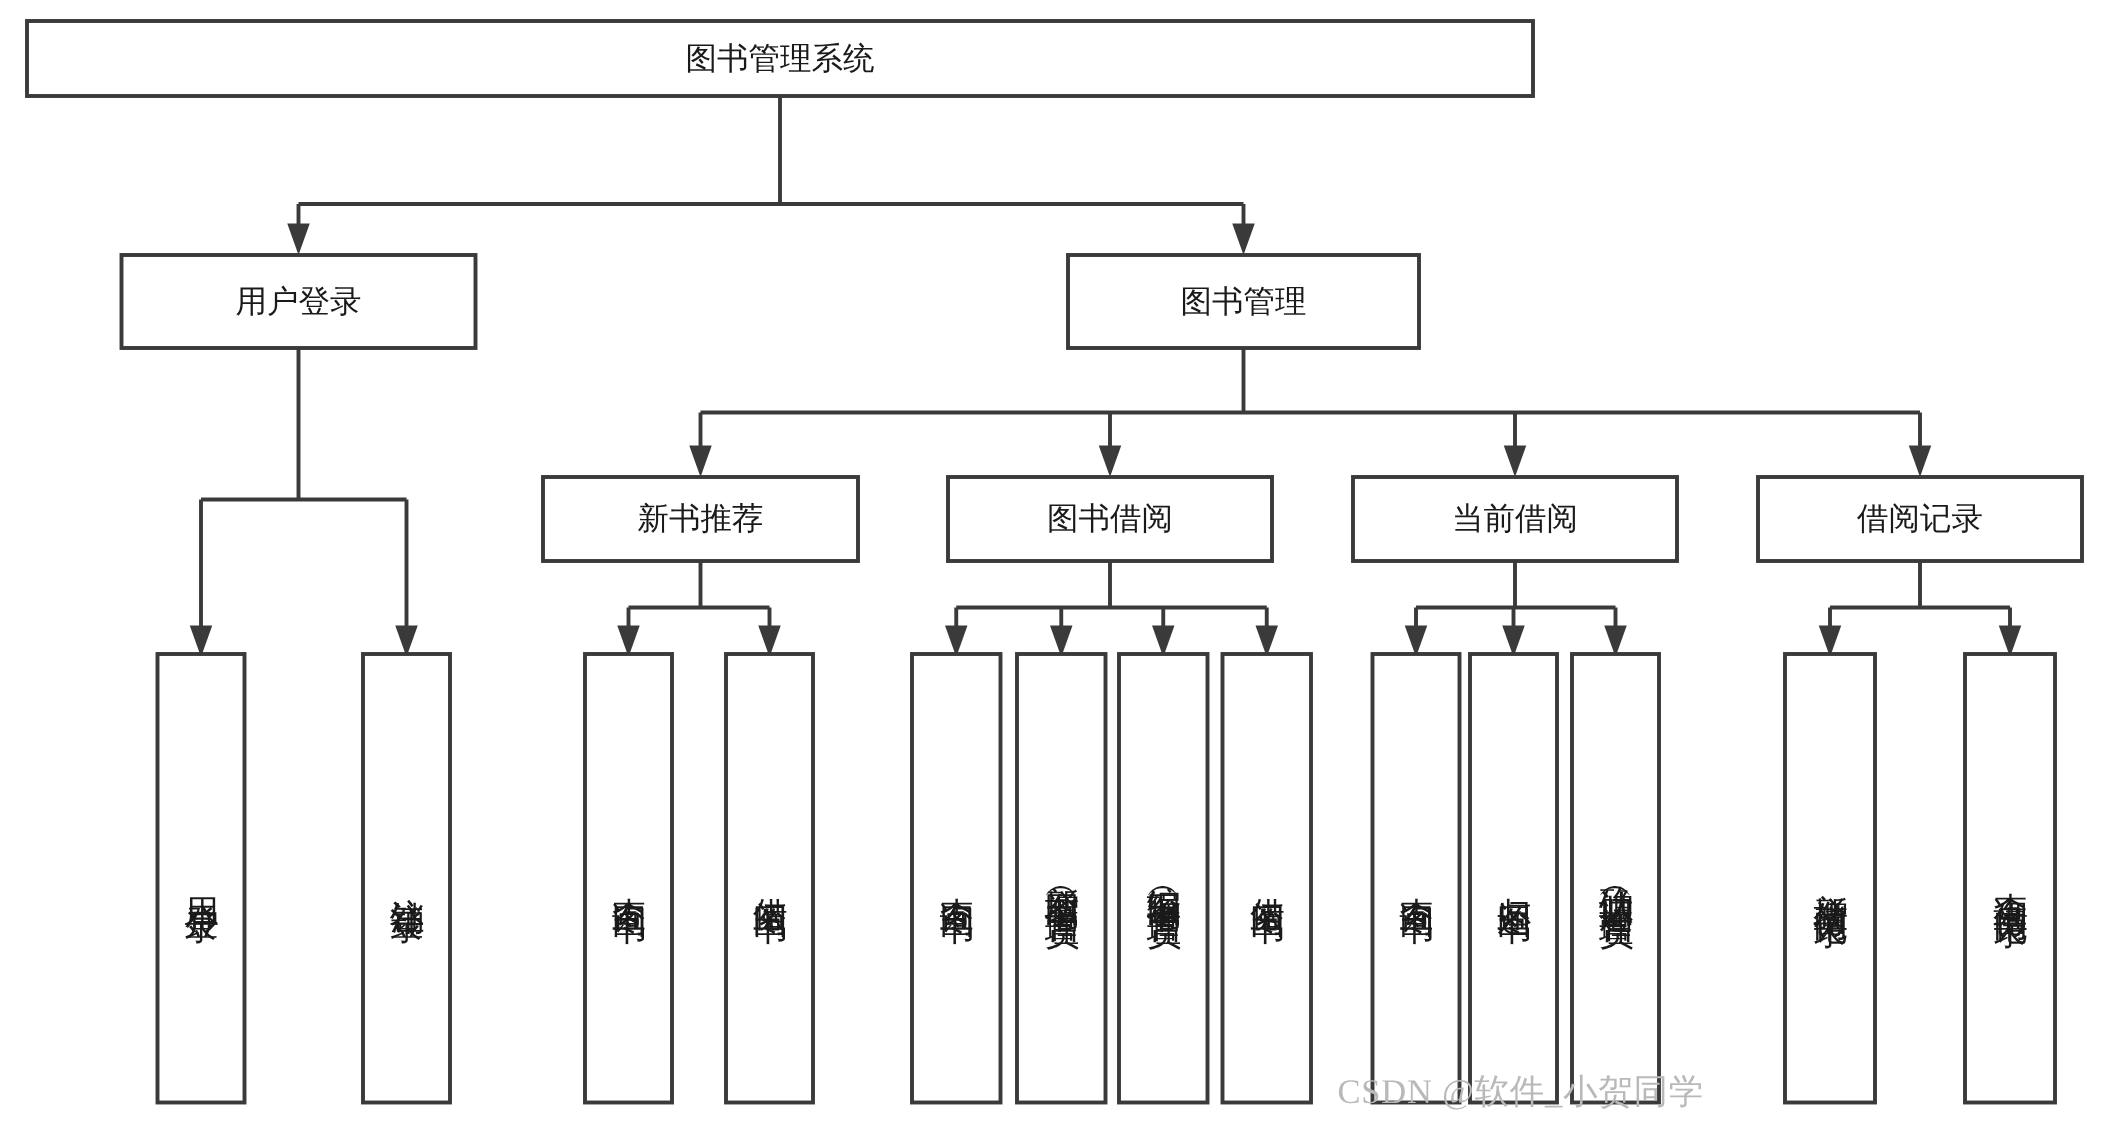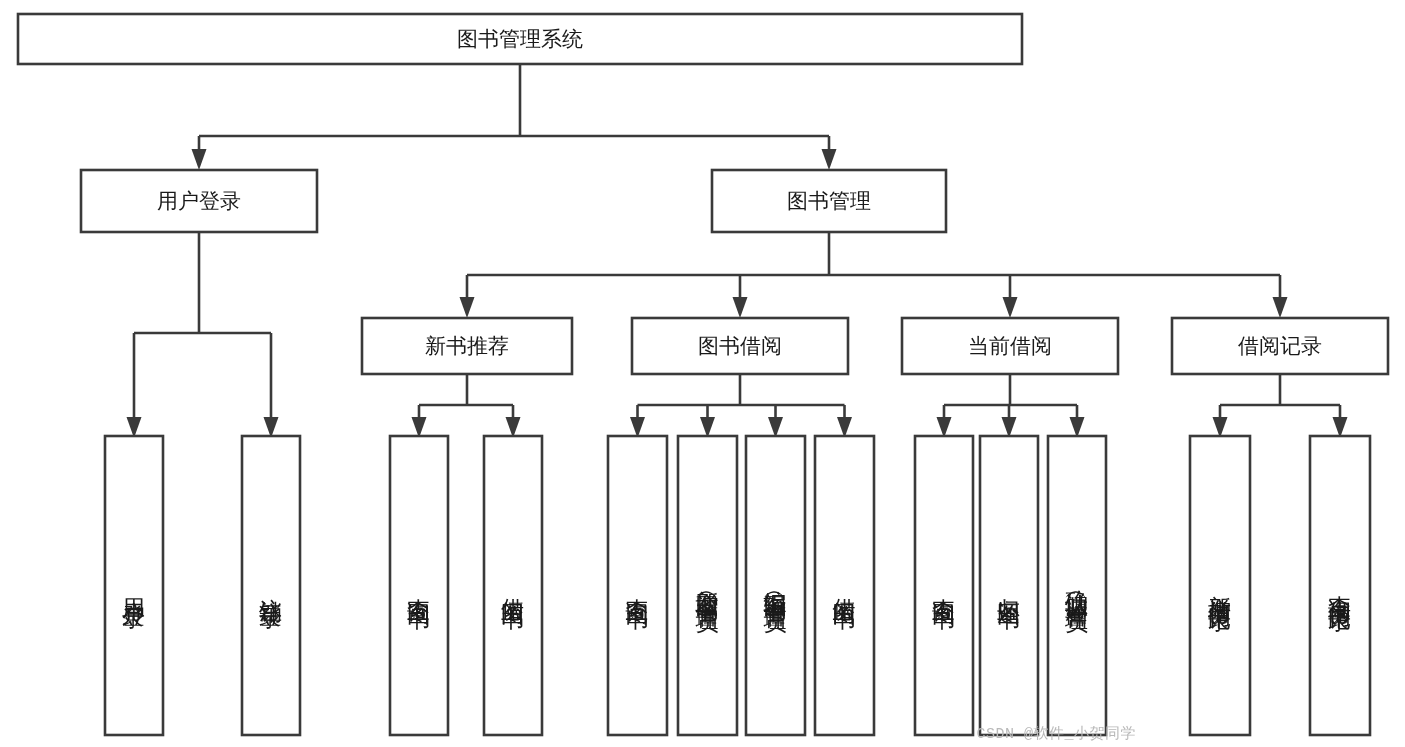--- a/index.html
+++ b/index.html
@@ -61,22 +61,22 @@
     align-items: center;
     justify-content: center;
     text-align: center;
     white-space: nowrap;
     pointer-events: none;
   }
   .watermark {
     position: absolute;
     right: 6px;
     bottom: 4px;
-    font-family: Liberation Mono, monospace;
-    font-size: 15px;
+    font-family: Liberation Serif, serif;
+    font-size: 23px;
     color: #b9b9b9;
     letter-spacing: 0.5px;
     white-space: nowrap;
   }
 </style>
 </head>
 <body>
 
 <div id="diagram-root">
   <svg id="tree-svg" viewBox="0 0 1405 747" xmlns="http://www.w3.org/2000/svg">

